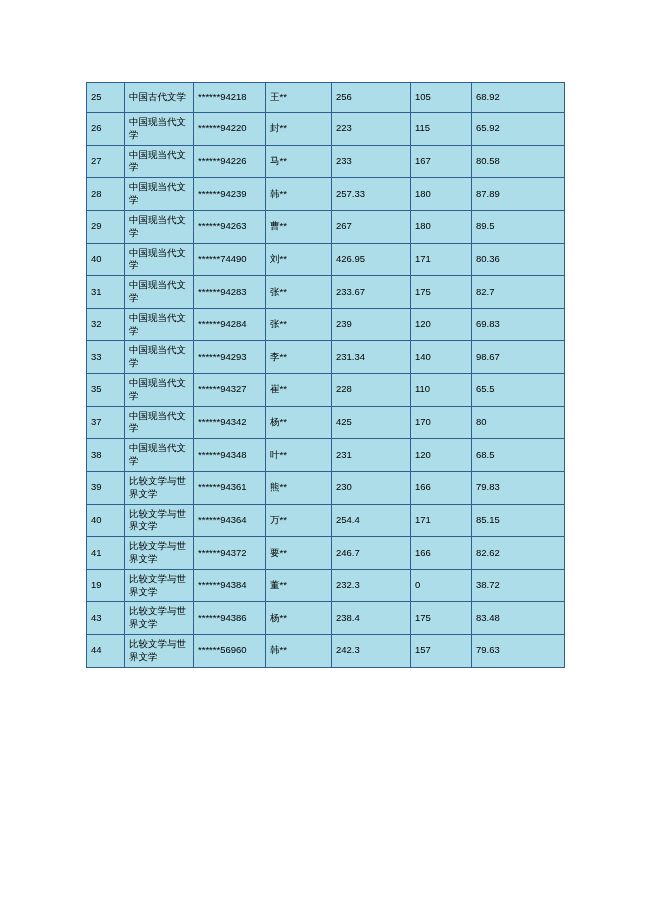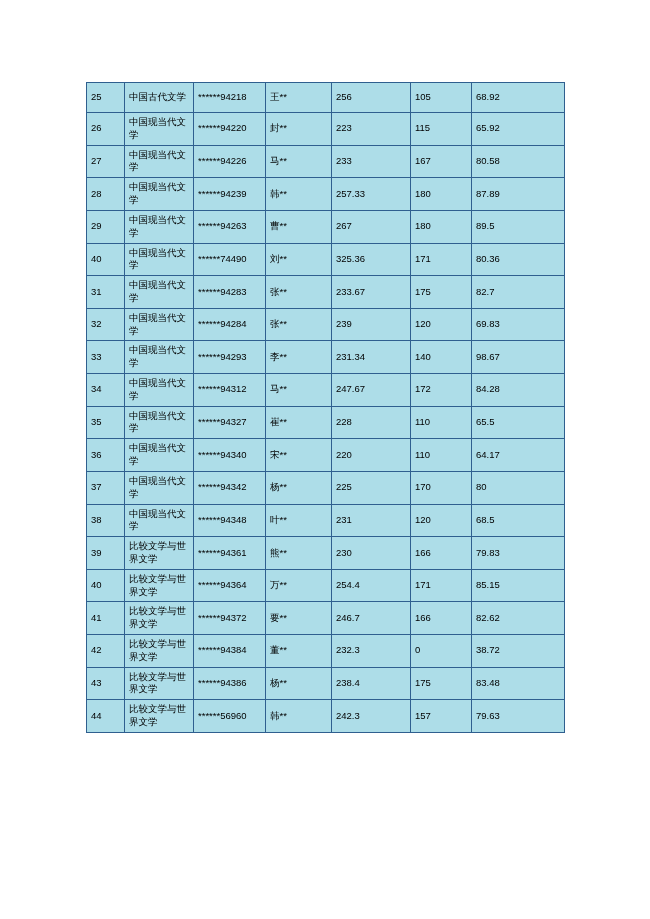--- a/index.html
+++ b/index.html
@@ -114,21 +114,21 @@
           <td class="cell-name">曹**</td>
           <td class="cell-score1">267</td>
           <td class="cell-score2">180</td>
           <td class="cell-total">89.5</td>
         </tr>
         <tr>
           <td class="cell-index">40</td>
           <td class="cell-major">中国现当代文学</td>
           <td class="cell-id">******74490</td>
           <td class="cell-name">刘**</td>
-          <td class="cell-score1">325.36</td>
+          <td class="cell-score1">426.95</td>
           <td class="cell-score2">171</td>
           <td class="cell-total">80.36</td>
         </tr>
         <tr>
           <td class="cell-index">31</td>
           <td class="cell-major">中国现当代文学</td>
           <td class="cell-id">******94283</td>
           <td class="cell-name">张**</td>
           <td class="cell-score1">233.67</td>
           <td class="cell-score2">175</td>
@@ -146,52 +146,34 @@
         <tr>
           <td class="cell-index">33</td>
           <td class="cell-major">中国现当代文学</td>
           <td class="cell-id">******94293</td>
           <td class="cell-name">李**</td>
           <td class="cell-score1">231.34</td>
           <td class="cell-score2">140</td>
           <td class="cell-total">98.67</td>
         </tr>
         <tr>
-          <td class="cell-index">34</td>
-          <td class="cell-major">中国现当代文学</td>
-          <td class="cell-id">******94312</td>
-          <td class="cell-name">马**</td>
-          <td class="cell-score1">247.67</td>
-          <td class="cell-score2">172</td>
-          <td class="cell-total">84.28</td>
-        </tr>
-        <tr>
           <td class="cell-index">35</td>
           <td class="cell-major">中国现当代文学</td>
           <td class="cell-id">******94327</td>
           <td class="cell-name">崔**</td>
           <td class="cell-score1">228</td>
           <td class="cell-score2">110</td>
           <td class="cell-total">65.5</td>
         </tr>
         <tr>
-          <td class="cell-index">36</td>
-          <td class="cell-major">中国现当代文学</td>
-          <td class="cell-id">******94340</td>
-          <td class="cell-name">宋**</td>
-          <td class="cell-score1">220</td>
-          <td class="cell-score2">110</td>
-          <td class="cell-total">64.17</td>
-        </tr>
-        <tr>
           <td class="cell-index">37</td>
           <td class="cell-major">中国现当代文学</td>
           <td class="cell-id">******94342</td>
           <td class="cell-name">杨**</td>
-          <td class="cell-score1">225</td>
+          <td class="cell-score1">425</td>
           <td class="cell-score2">170</td>
           <td class="cell-total">80</td>
         </tr>
         <tr>
           <td class="cell-index">38</td>
           <td class="cell-major">中国现当代文学</td>
           <td class="cell-id">******94348</td>
           <td class="cell-name">叶**</td>
           <td class="cell-score1">231</td>
           <td class="cell-score2">120</td>
@@ -218,21 +200,21 @@
         <tr>
           <td class="cell-index">41</td>
           <td class="cell-major">比较文学与世界文学</td>
           <td class="cell-id">******94372</td>
           <td class="cell-name">要**</td>
           <td class="cell-score1">246.7</td>
           <td class="cell-score2">166</td>
           <td class="cell-total">82.62</td>
         </tr>
         <tr>
-          <td class="cell-index">42</td>
+          <td class="cell-index">19</td>
           <td class="cell-major">比较文学与世界文学</td>
           <td class="cell-id">******94384</td>
           <td class="cell-name">董**</td>
           <td class="cell-score1">232.3</td>
           <td class="cell-score2">0</td>
           <td class="cell-total">38.72</td>
         </tr>
         <tr>
           <td class="cell-index">43</td>
           <td class="cell-major">比较文学与世界文学</td>

